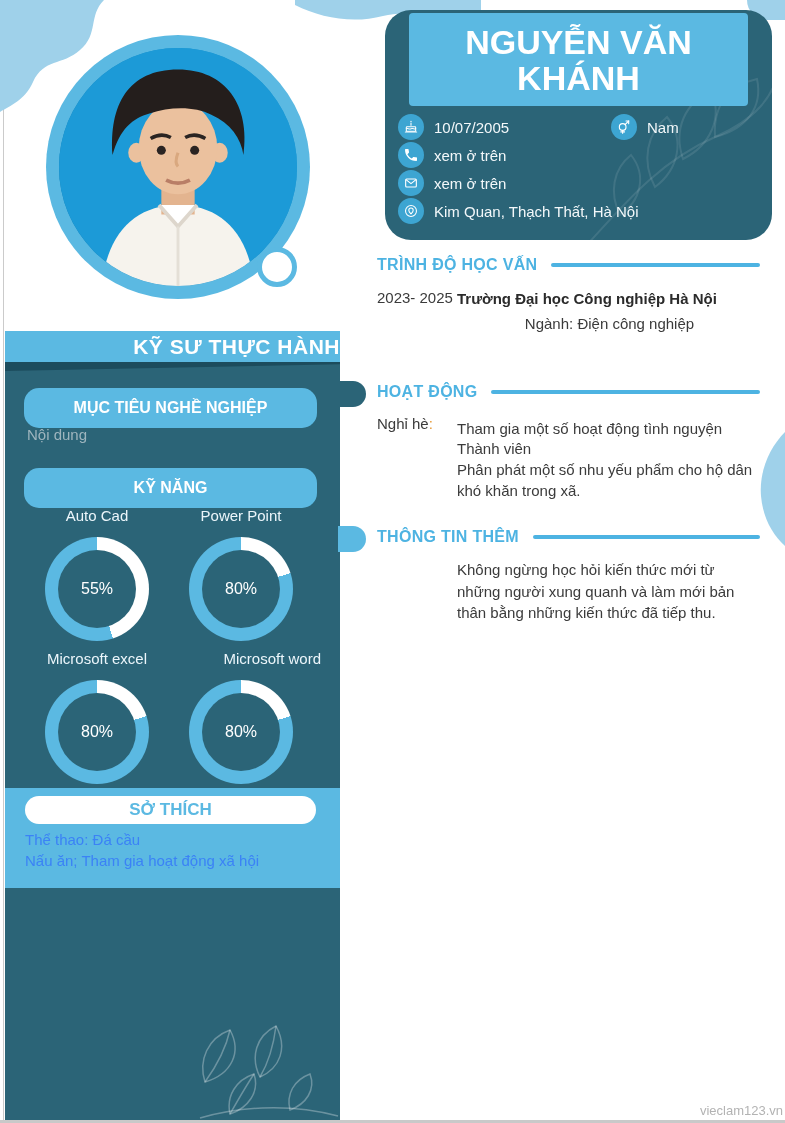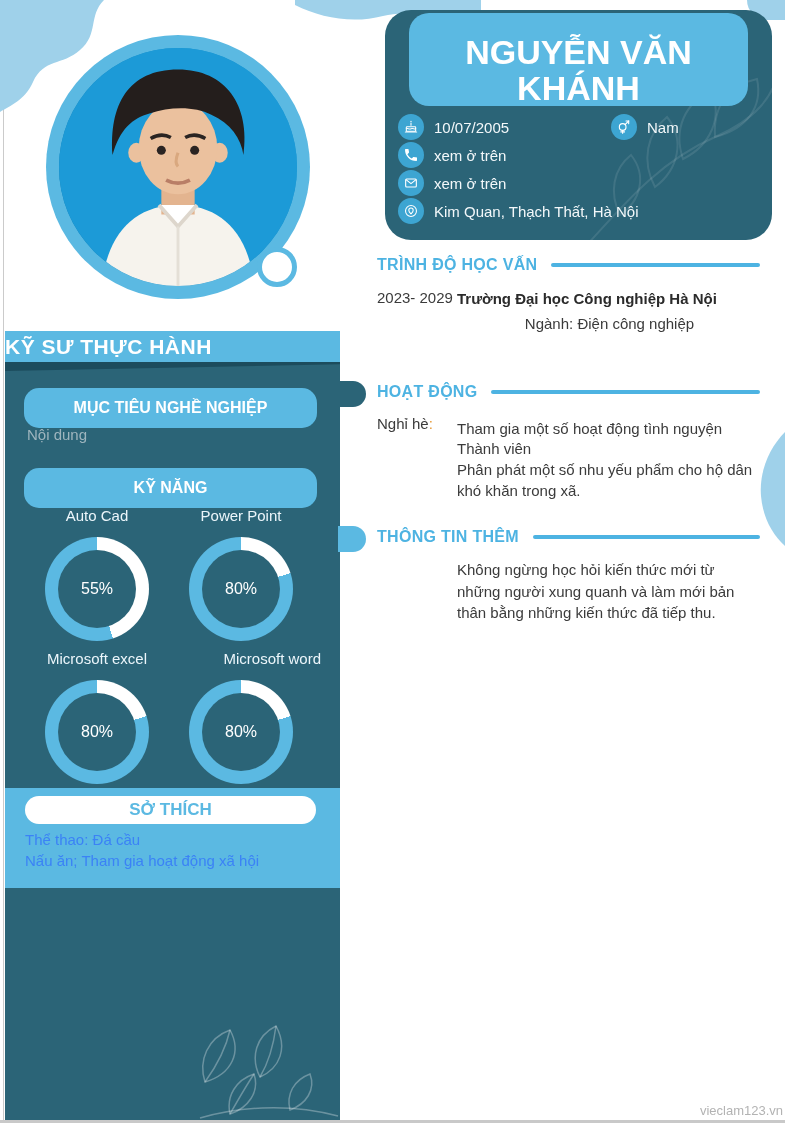--- a/index.html
+++ b/index.html
@@ -27,21 +27,21 @@
     box-shadow: inset 9px -7px 16px rgba(15,85,125,.38);
   }
   .photo-inner svg { display:block; width:238px; height:238px; }
   .photo-dot {
     left:257px; top:247px; width:40px; height:40px; border-radius:50%;
     background:#fff; border:5px solid var(--accent);
   }
   .job-banner {
     left:5px; top:331px; width:335px; height:31px; background:var(--accent);
     color:#fff; font-size:21px; font-weight:bold; letter-spacing:.5px;
-    display:flex; align-items:center; justify-content:flex-start;
+    display:flex; align-items:center; justify-content:flex-end;
   }
   .banner-shadow {
     left:5px; top:362px; width:335px; height:9px; background:var(--teal-shadow);
     clip-path:polygon(0 0,100% 0,100% 25%,0 100%);
   }
   .panel-dark-1 { left:5px; top:362px; width:335px; height:426px; background:var(--teal); }
   .panel-light  { left:5px; top:788px; width:335px; height:100px; background:var(--accent); }
   .panel-dark-2 { left:5px; top:888px; width:335px; height:232px; background:var(--teal); }
 
   .pill {
@@ -67,22 +67,22 @@
   .side-leaves { left:190px; top:1022px; }
 
   
   .header-card {
     left:385px; top:10px; width:387px; height:230px; background:var(--teal);
     border-radius:26px; overflow:hidden;
   }
   .pin { position:absolute; top:10px; width:9px; height:9px; border-radius:50%; background:#fff; }
   .name-box {
     position:absolute; left:24px; top:3px; width:339px; height:93px;
-    background:var(--accent); border-radius:20px;
-    display:flex; align-items:flex-end; justify-content:center; text-align:center;
+    background:var(--accent); border-radius:4px;
+    display:flex; align-items:center; justify-content:center; text-align:center;
     color:#fff; font-size:34px; font-weight:bold; line-height:36px; padding:0 22px;
   }
   .info-row { position:absolute; display:flex; align-items:center; }
   .info-icon {
     width:26px; height:26px; border-radius:50%; background:var(--accent-strong);
     display:flex; align-items:center; justify-content:center; flex:0 0 26px;
   }
   .info-icon svg { width:16px; height:16px; }
   .info-text { margin-left:10px; color:#f3f8fa; font-size:15px; }
   .card-leaves { position:absolute; right:-8px; bottom:-10px; }
@@ -259,21 +259,21 @@
         </svg>
       </span>
       <span class="info-text">Kim Quan, Thạch Thất, Hà Nội</span>
     </div>
   </div>
 
   <div class="abs sec-row" style="left:377px;top:256px;width:383px;">
     <span class="sec-title">TRÌNH ĐỘ HỌC VẤN</span>
     <span class="sec-rule"></span>
   </div>
-  <div class="abs body-text" style="left:377px;top:289px;">2023- 2029</div>
+  <div class="abs body-text" style="left:377px;top:289px;">2023- 2025</div>
   <div class="abs bold-text" style="left:457px;top:290px;width:305px;">Trường Đại học Công nghiệp Hà Nội</div>
   <div class="abs body-text" style="left:457px;top:315px;width:305px;text-align:center;">Ngành: Điện công nghiệp</div>
 
   <div class="abs tab" style="top:381px;background:var(--teal);"></div>
   <div class="abs sec-row" style="left:377px;top:383px;width:383px;">
     <span class="sec-title">HOẠT ĐỘNG</span>
     <span class="sec-rule"></span>
   </div>
   <div class="abs body-text" style="left:377px;top:415px;">
     <span>Nghỉ hè</span><span style="color:var(--orange);">:</span>

